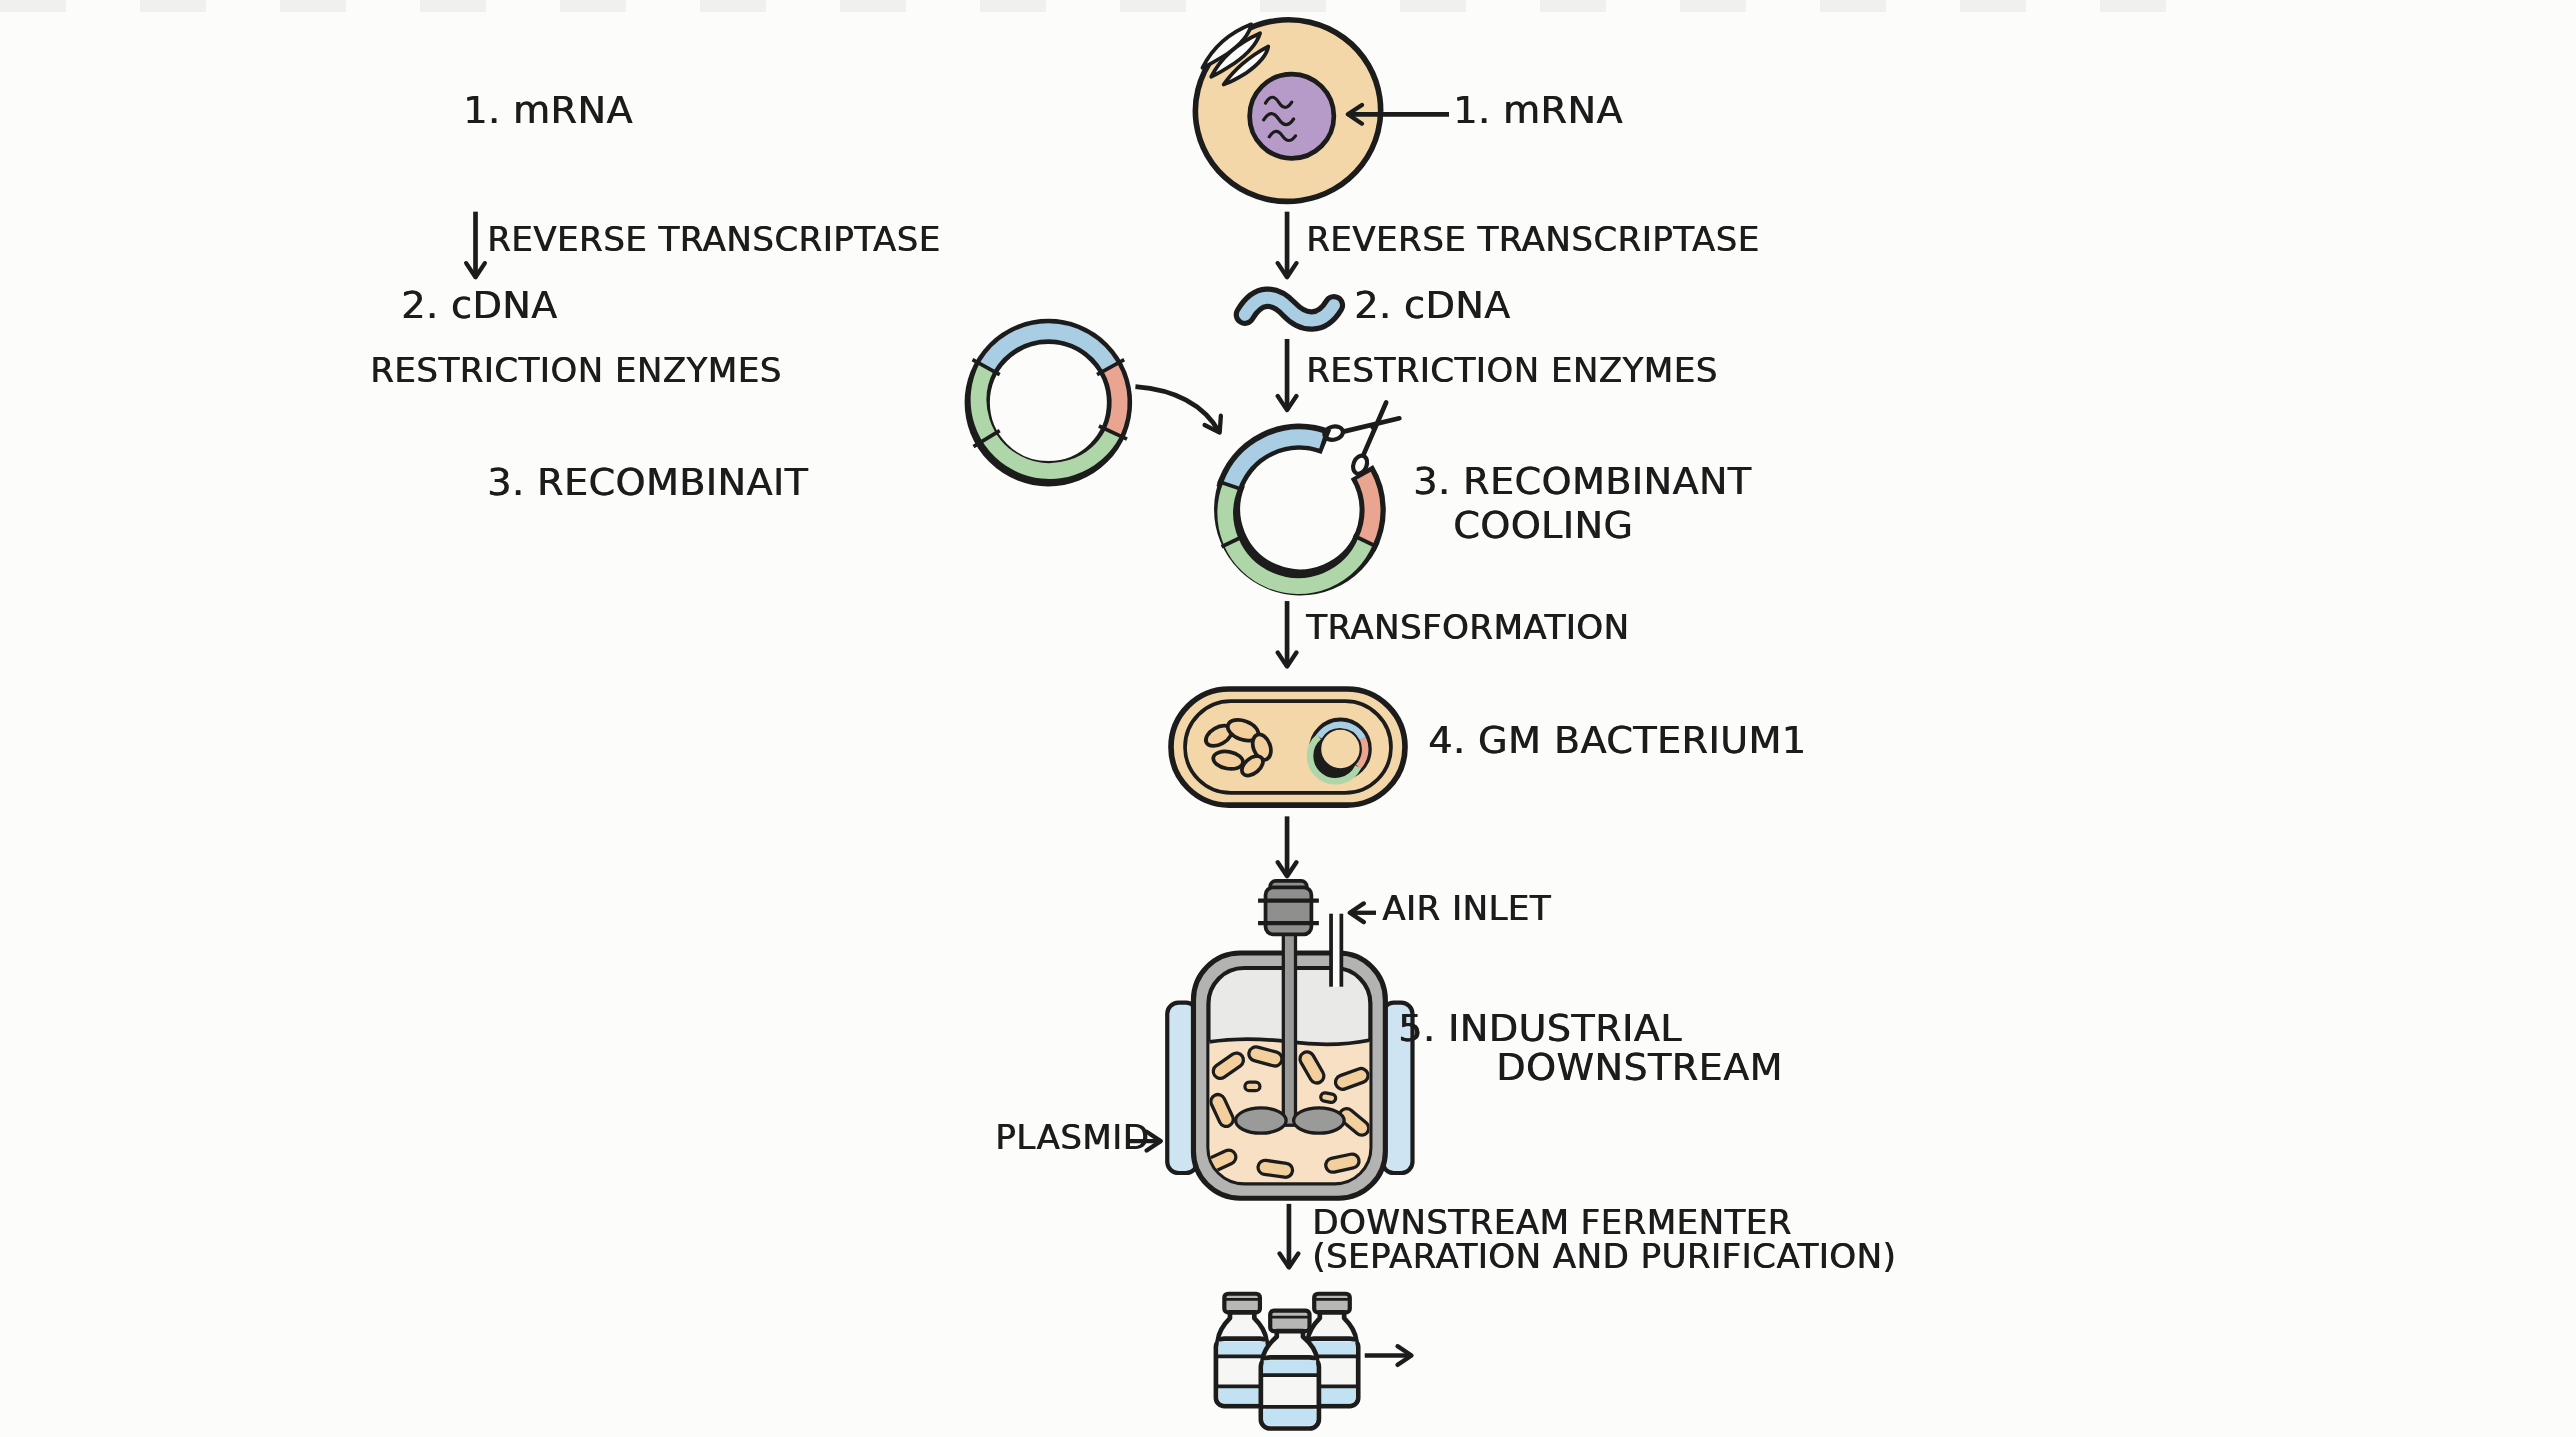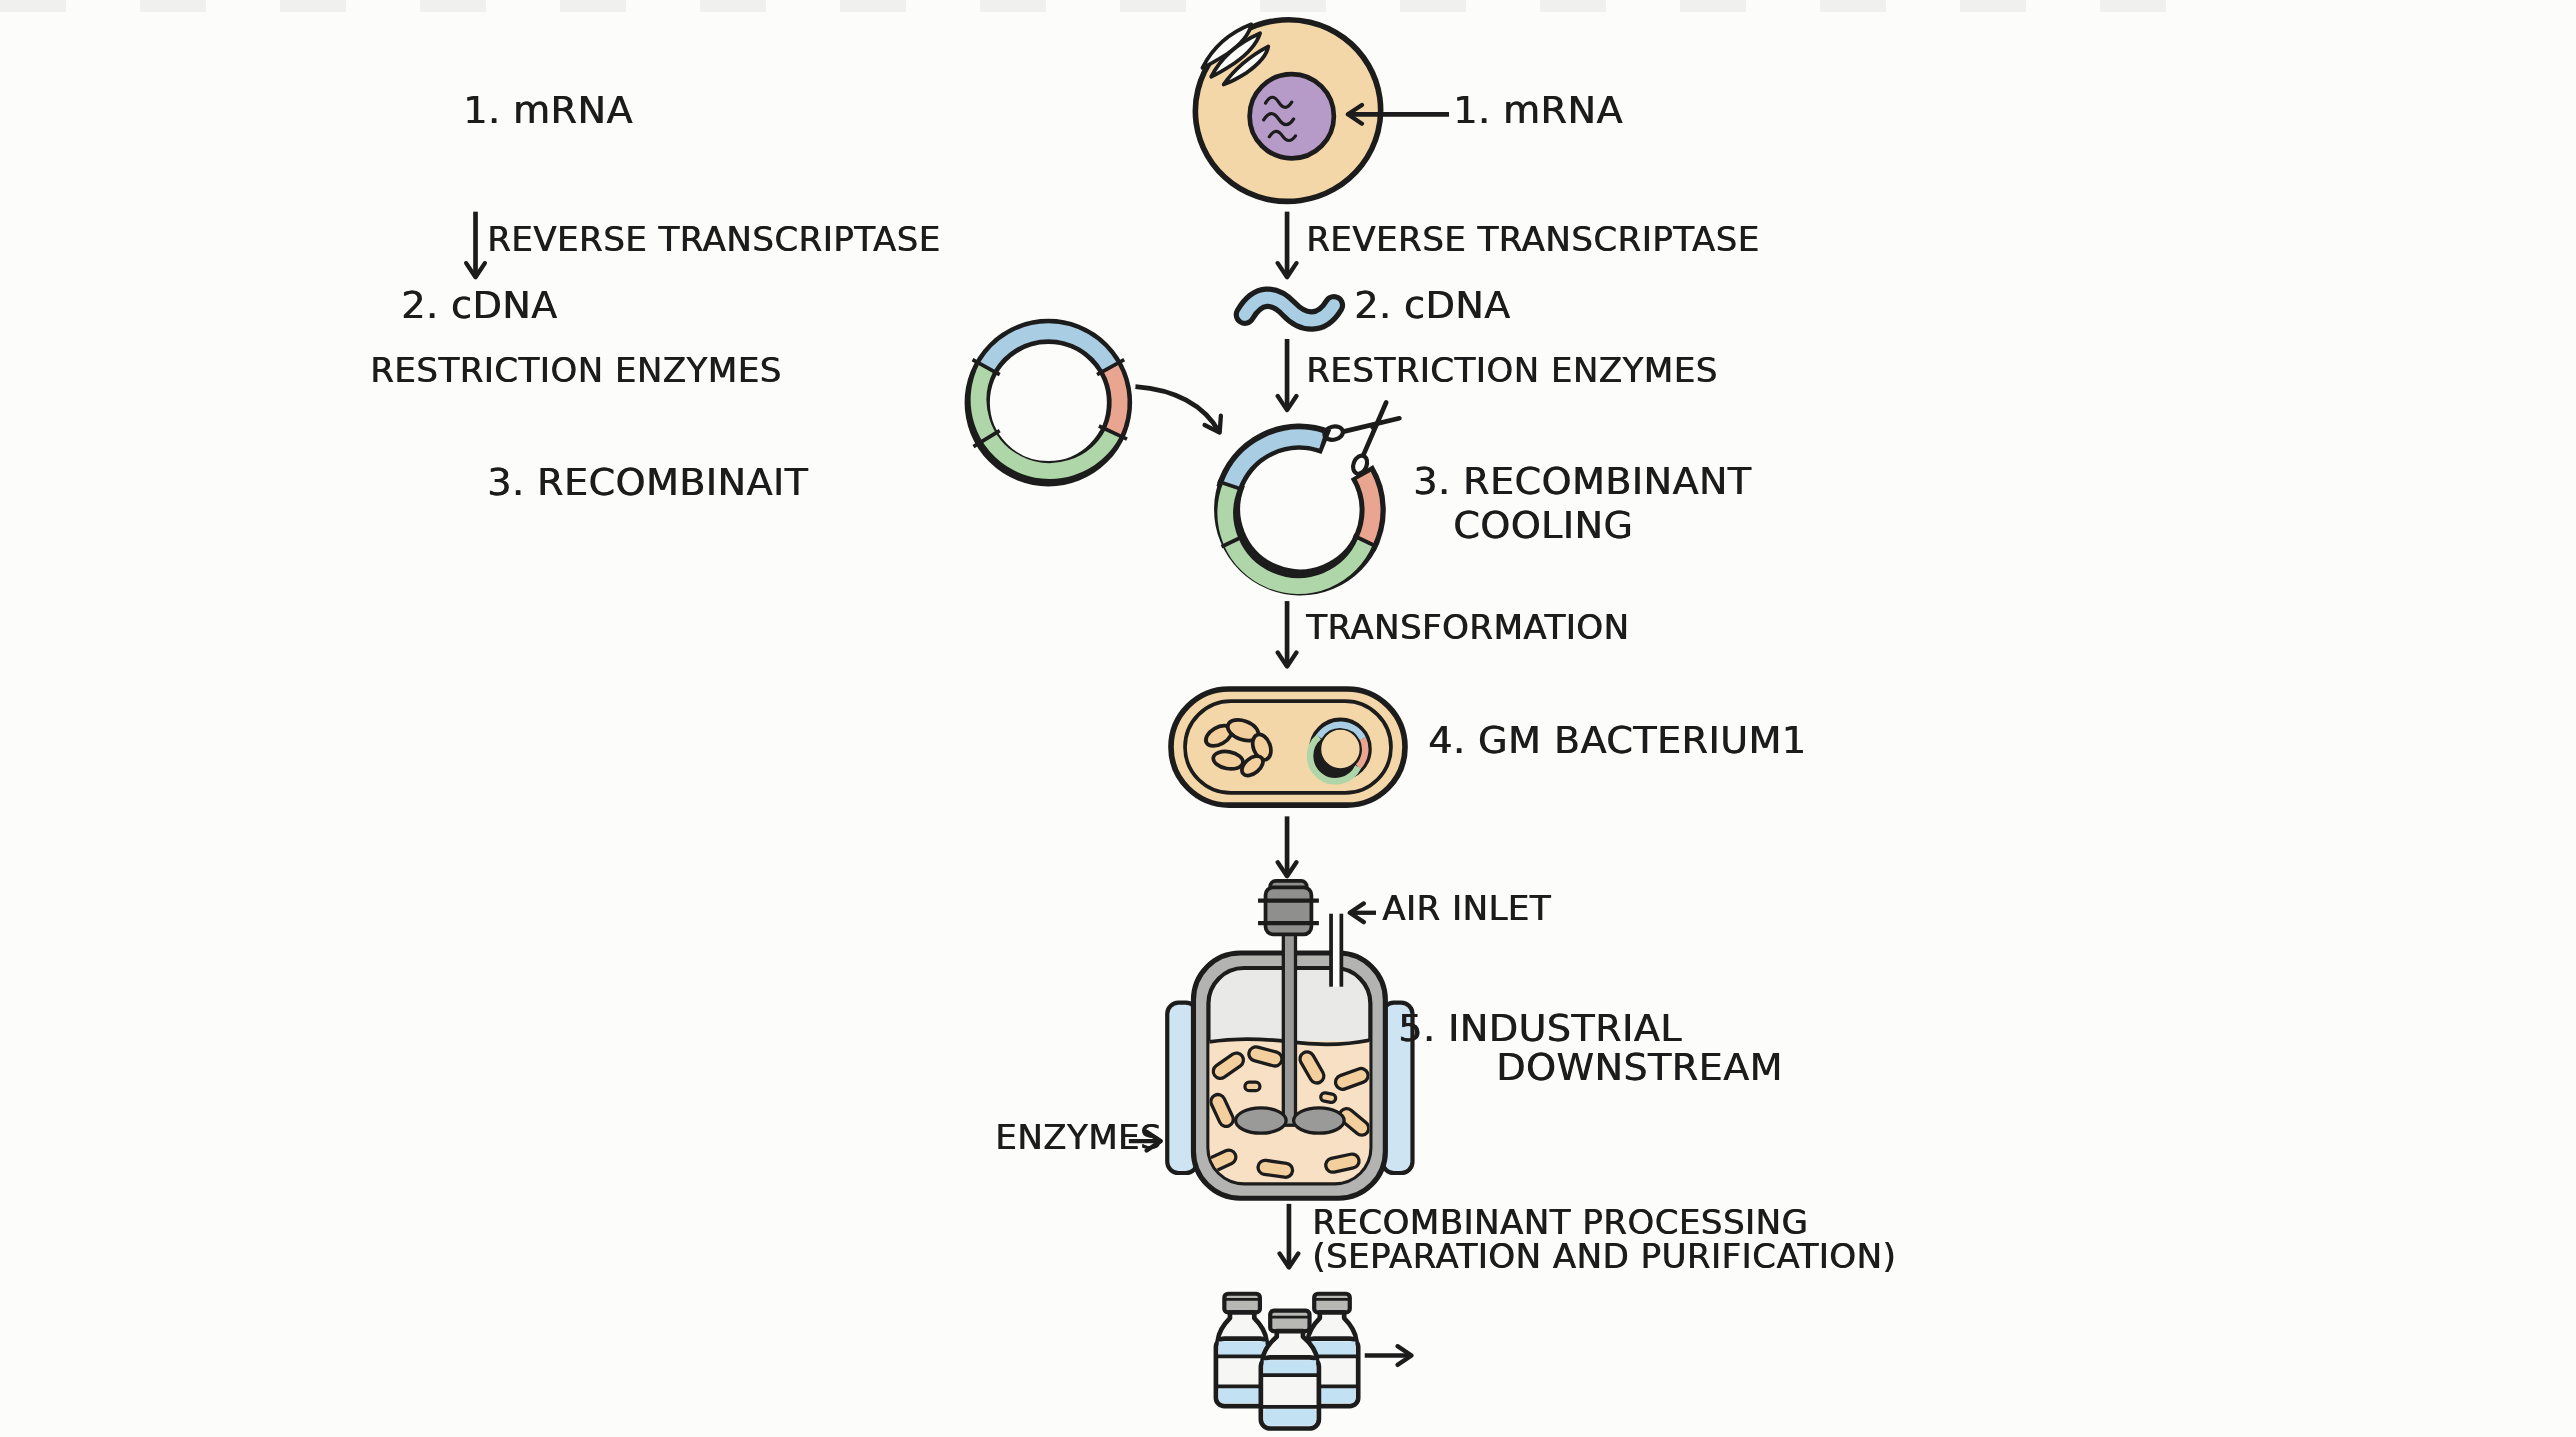--- a/index.html
+++ b/index.html
@@ -245,17 +245,17 @@
   <div class="t p" style="left:1306px;top:221px">REVERSE TRANSCRIPTASE</div>
   <div class="t s" style="left:1354px;top:285px">2. cDNA</div>
   <div class="t p" style="left:1306px;top:352px">RESTRICTION ENZYMES</div>
   <div class="t s" style="left:1413px;top:461px">3. RECOMBINANT</div>
   <div class="t s" style="left:1453px;top:505px">COOLING</div>
   <div class="t p" style="left:1306px;top:609px">TRANSFORMATION</div>
   <div class="t s" style="left:1428px;top:720px">4. GM BACTERIUM1</div>
   <div class="t p" style="left:1382px;top:890px">AIR INLET</div>
   <div class="t s" style="left:1398px;top:1008px">5. INDUSTRIAL</div>
   <div class="t s" style="left:1496px;top:1047px">DOWNSTREAM</div>
-  <div class="t p" style="left:995px;top:1119px">ENZYMES</div>
-  <div class="t p" style="left:1312px;top:1204px">RECOMBINANT PROCESSING</div>
+  <div class="t p" style="left:995px;top:1119px">PLASMID</div>
+  <div class="t p" style="left:1312px;top:1204px">DOWNSTREAM FERMENTER</div>
   <div class="t p" style="left:1312px;top:1238px">(SEPARATION AND PURIFICATION)</div>
 </div>
 
 
 </body></html>

